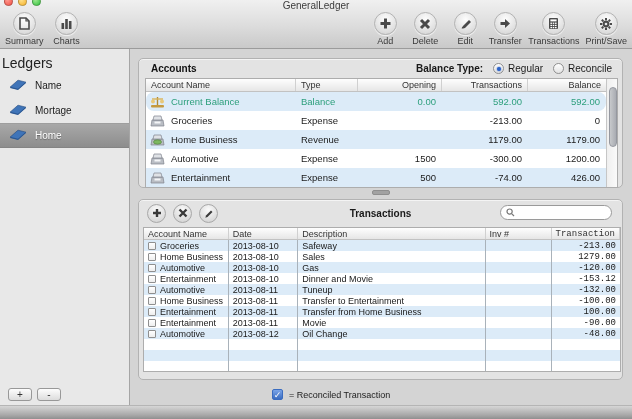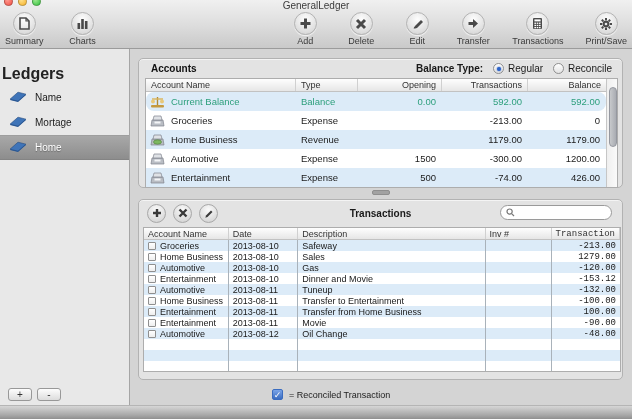--- a/index.html
+++ b/index.html
@@ -17,33 +17,33 @@
   }
   .titlebar { position:relative; height:13px; text-align:center; }
   .win-title { font-size:10px; color:#3c3c3c; line-height:12px; }
   .lights { position:absolute; left:4px; top:-3px; display:flex; gap:5px; }
   .light { width:9px; height:9px; border-radius:50%; border:1px solid rgba(0,0,0,.25); }
   .light.red    { background:radial-gradient(circle at 35% 30%, #ff9a90,#f05045); }
   .light.yellow { background:radial-gradient(circle at 35% 30%, #ffe08a,#f5b22b); }
   .light.green  { background:radial-gradient(circle at 35% 30%, #9de88f,#33c13f); }
   .toolbar { position:absolute; top:12px; left:0; right:0; height:36px;
     display:flex; justify-content:space-between; align-items:flex-start; padding:0 5px; }
-  .tgroup { display:flex; gap:22px;align-items:flex-end; }
+  .tgroup { display:flex; gap:6px;align-items:flex-end; }
   .tbtn { display:flex; flex-direction:column; align-items:center; width:auto; min-width:34px; cursor:default; }
   .tcircle {
     width:23px; height:23px; border-radius:50%;
     background:radial-gradient(circle at 50% 30%, #fdfdfd,#dedede 70%,#cfcfcf);
     border:1px solid #b3b3b3; box-shadow:0 1px 1px rgba(255,255,255,.7);
     display:flex; align-items:center; justify-content:center;
   }
   .tlabel { font-size:9px; color:#3a3a3a; margin-top:1px; white-space:nowrap; }
   
   .content { position:absolute; top:49px; left:0; right:0; bottom:14px; display:flex; }
   .sidebar { width:130px; background:#e8e8e8; border-right:1px solid #a5a5a5; position:relative; }
-  .sb-header { font-size:16px; font-weight:bold; color:#222; padding:16px 0 2px 2px; }
+  .sb-header { font-size:14px; font-weight:normal; color:#222; padding:6px 0 2px 2px; }
   .sb-item { height:25px; display:flex; align-items:center; gap:7px; padding-left:8px; font-size:10px; color:#1c1c1c; }
   .sb-item.selected {
     background:linear-gradient(#a8a8a8,#8d8d8d);
     color:#fff; text-shadow:0 1px 1px rgba(0,0,0,.35);
     border-top:1px solid #9e9e9e; border-bottom:1px solid #848484;
   }
   .main { flex:1; position:relative; background:#d4d4d4; }
   .panel {
     position:absolute; left:8px; width:485px;
     background:#e3e3e3; border:1px solid #b2b2b2; border-radius:5px;

